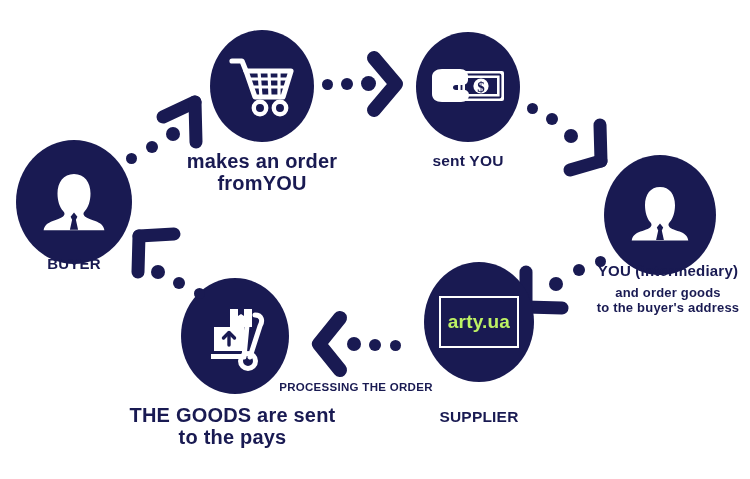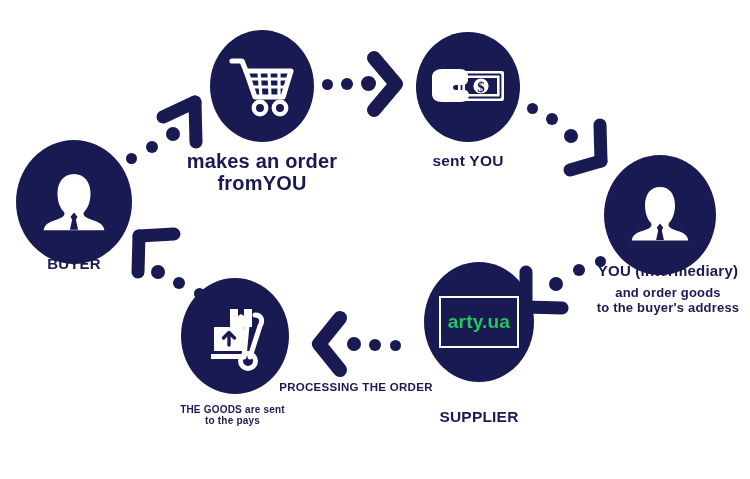--- a/index.html
+++ b/index.html
@@ -37,21 +37,21 @@
     letter-spacing: 0.2px;
     white-space: nowrap;
   }
   .lbl-buyer     { font-size: 15px; }
   .lbl-order     { font-size: 20px; }
   .lbl-pays      { font-size: 15.5px; }
   .lbl-you-title { font-size: 15px; }
   .lbl-you-sub   { font-size: 13px; line-height: 1.18; }
   .lbl-supplier  { font-size: 15.5px; }
   .lbl-proc      { font-size: 11.5px; letter-spacing: 0.3px; }
-  .lbl-goods     { font-size: 10px; }
+  .lbl-goods     { font-size: 20px; }
 
   .conn { position: absolute; }
   .dot {
     position: absolute;
     border-radius: 50%;
     background: #191a52;
   }
   .chev { position: absolute; }
   svg { display: block; overflow: visible; }
 </style>
@@ -192,21 +192,21 @@
           <path d="M10 45 L46 46"></path>
         </g>
       </svg>
     </span>
   </div>
 
   <div class="node">
     <div class="circle" style="left:424px; top:262px; width:110px; height:120px;">
       <span style="display:flex;align-items:center;justify-content:center;
                    width:76px;height:48px;border:2.5px solid #ffffff;">
-        <span style="color:#22c55e;font-weight:bold;font-size:19px;letter-spacing:0.2px;">arty.ua</span>
+        <span style="color:#bef264;font-weight:bold;font-size:19px;letter-spacing:0.2px;">arty.ua</span>
       </span>
     </div>
     <div class="label lbl-supplier" style="left:412px; top:408px; width:134px;">
       <span>SUPPLIER</span>
     </div>
   </div>
 
   <div class="conn">
     <span class="chev" style="left:308px; top:310px;">
       <svg width="42" height="68" viewBox="0 0 42 68">

